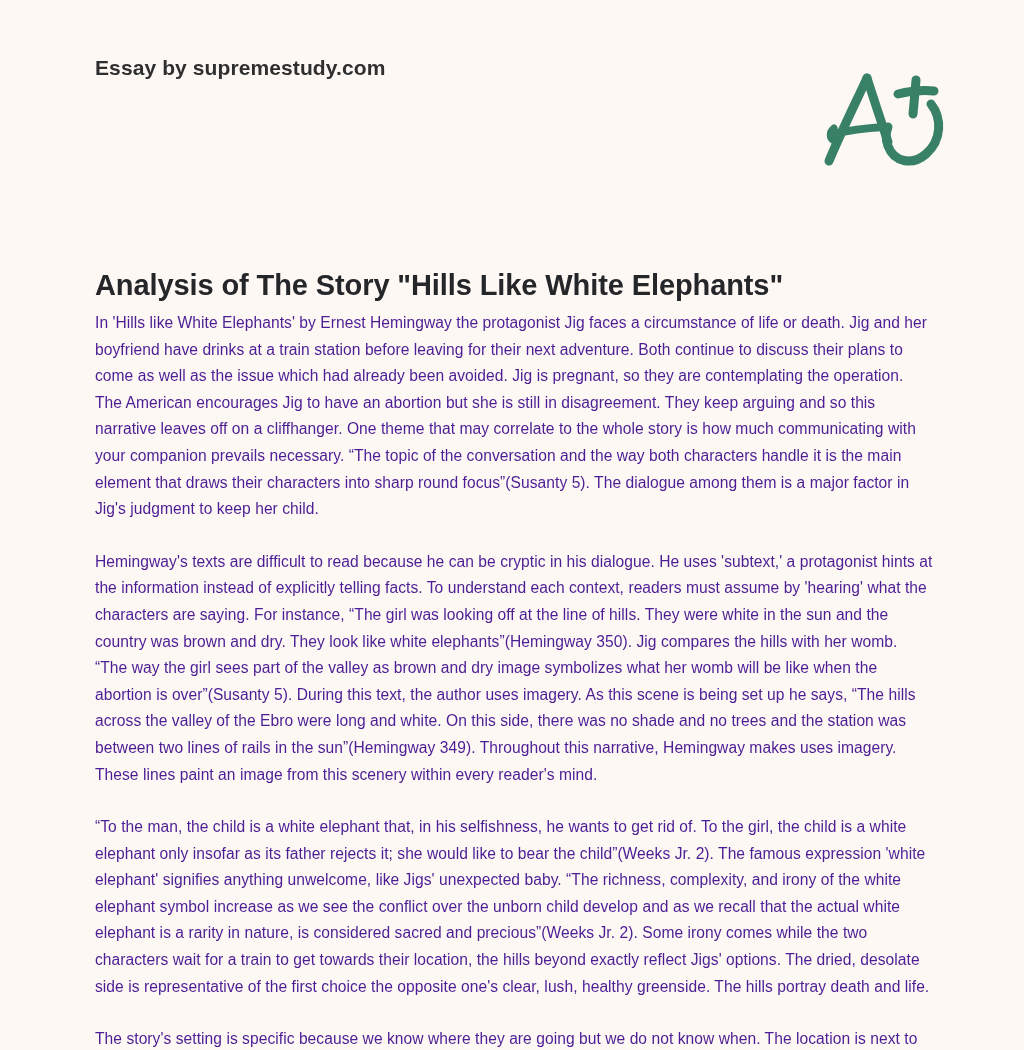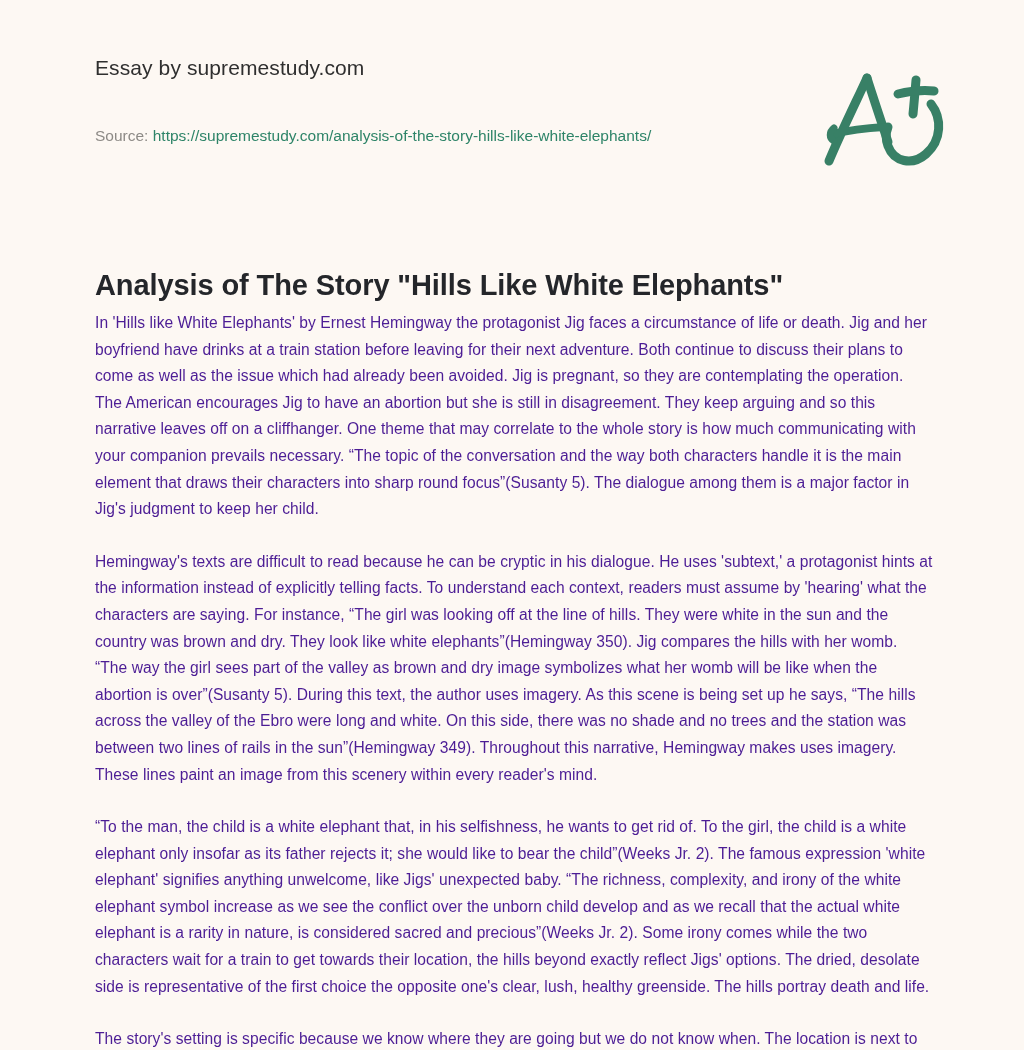--- a/index.html
+++ b/index.html
@@ -29,21 +29,21 @@
     top: 0;
     width: 1024px;
     height: 200px;
   }
 
   .byline {
     position: absolute;
     left: 95px;
     top: 56px;
     font-size: 21px;
-    font-weight: normal;
+    font-weight: bold;
     color: #2f2f2f;
     letter-spacing: 0.1px;
     white-space: nowrap;
   }
 
   .source-line {
     position: absolute;
     left: 95px;
     top: 126px;
     font-size: 15.5px;
@@ -107,24 +107,20 @@
 </style>
 </head>
 <body>
 
 <div class="page">
 
   <div class="header">
 
     <div class="byline">Essay by supremestudy.com</div>
 
-    <div class="source-line">
-      <span class="source-label">Source:</span>
-      <span class="source-url">https://supremestudy.com/analysis-of-the-story-hills-like-white-elephants/</span>
-    </div>
 
     <div class="logo">
       <svg viewBox="0 0 148 112" xmlns="http://www.w3.org/2000/svg">
         <g fill="none" stroke="#388066" stroke-linecap="round" stroke-linejoin="round">
 
           <path d="M55 16 C 44 40, 30 68, 17 99" stroke-width="9"></path>
 
           <path d="M55 16 C 62 38, 70 62, 76 80" stroke-width="9"></path>
 
           <path d="M21 72 C 38 68, 56 66, 72 65" stroke-width="8"></path>

